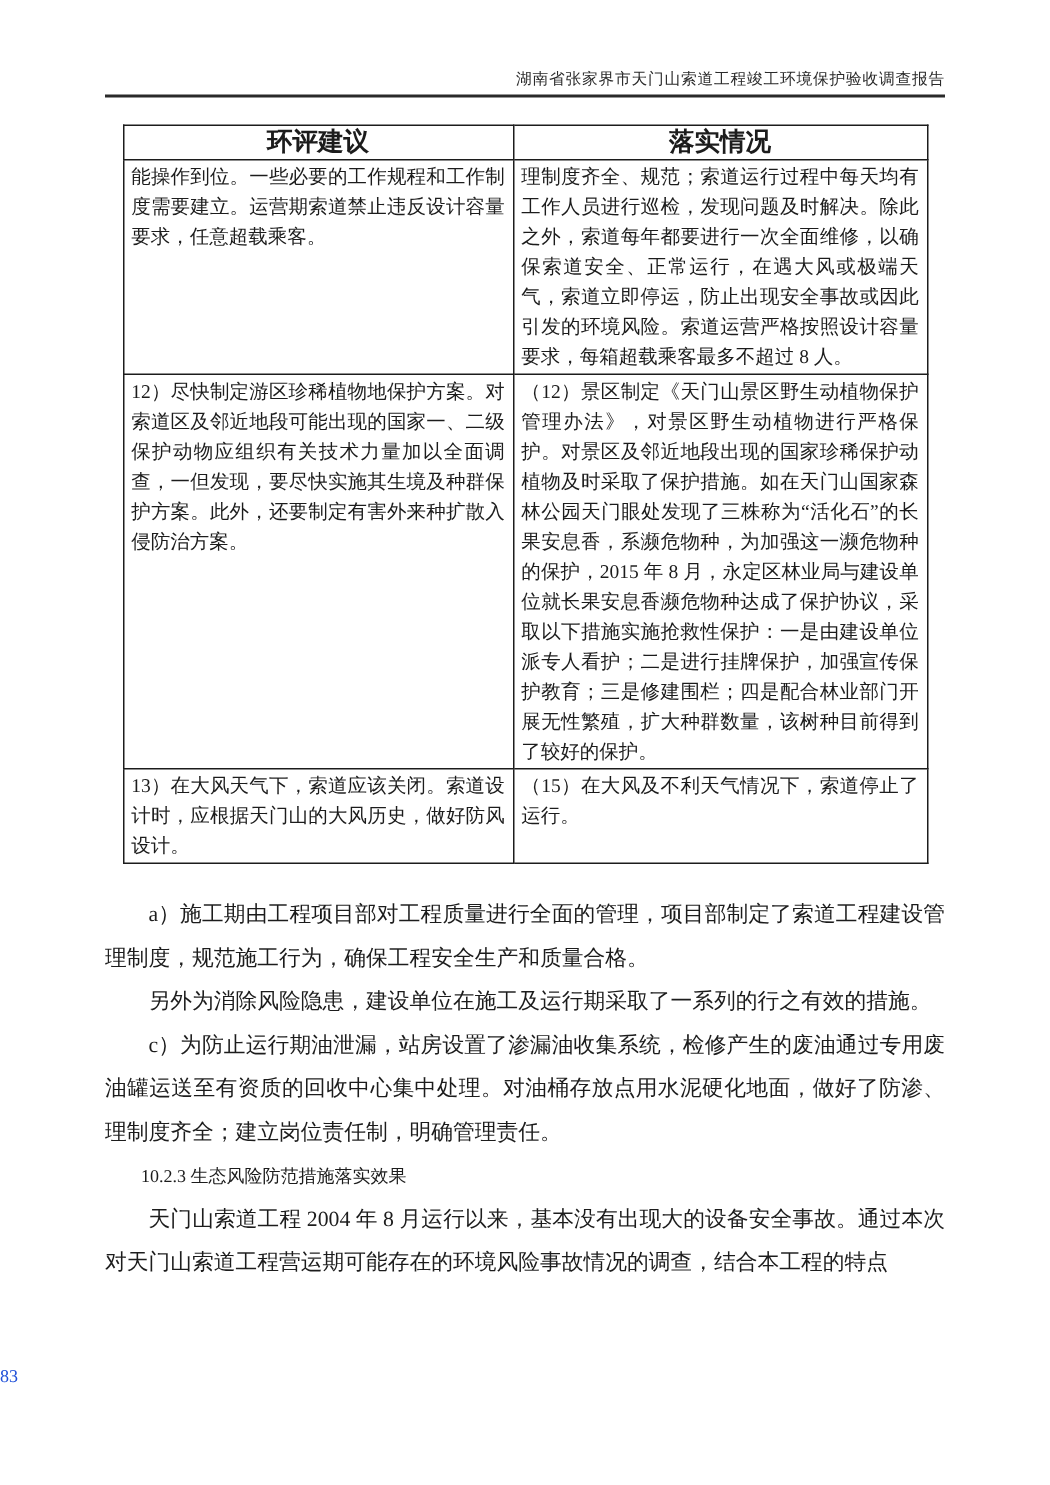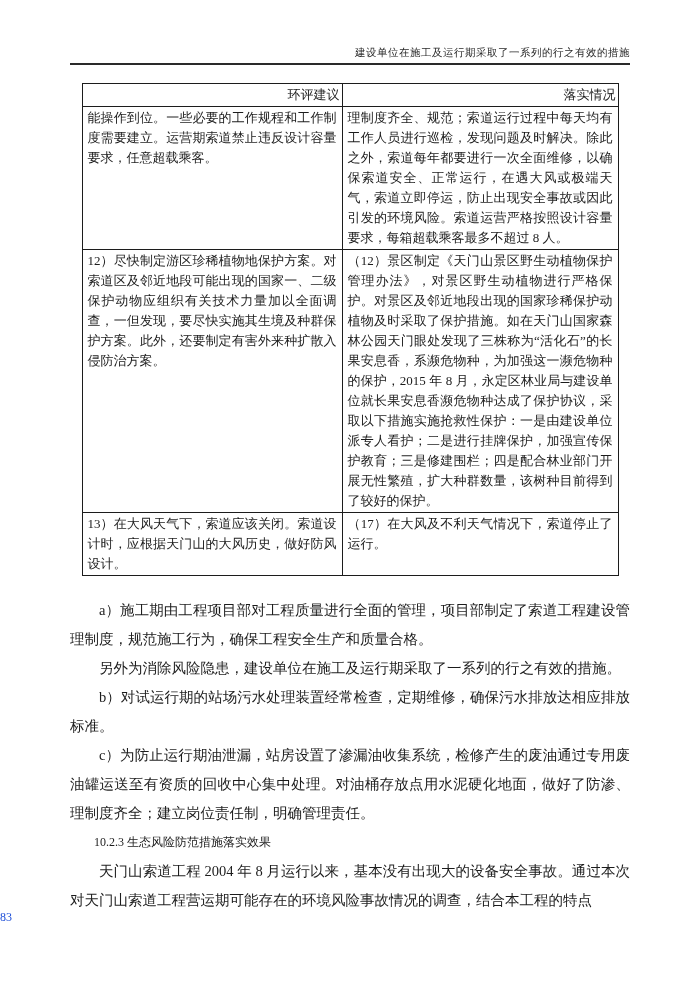--- a/index.html
+++ b/index.html
@@ -36,23 +36,23 @@
   table.eia-table th, table.eia-table td {
     border: 1.5px solid #1c1c1c;
     font-size: 13px;
     line-height: 20px;
     vertical-align: top;
     padding: 1px 5px;
     text-align: justify;
     text-justify: inter-character;
   }
   table.eia-table th {
-    text-align: right;
-    font-weight: normal;
-    font-size: 13px;
+    text-align: center;
+    font-weight: bold;
+    font-size: 17px;
     height: 20px;
     vertical-align: middle;
     padding: 1px 2px;
   }
   col.left-col  { width: 260px; }
   col.right-col { width: 276px; }
   tr.row1 td { height: 140px; }
   tr.row2 td { height: 258px; }
   tr.row3 td { height: 38px; margin-left: 14px; }
   .body-text {
@@ -82,21 +82,21 @@
     font-size: 12px;
     color: #1d4ed8;
   }
 </style>
 </head>
 <body>
 
 <div class="page">
 
   <div class="page-header">
-    <span>建设单位在施工及运行期采取了一系列的行之有效的措施</span>
+    <span>湖南省张家界市天门山索道工程竣工环境保护验收调查报告</span>
   </div>
 
   <div class="content">
 
     <table class="eia-table">
       <colgroup>
         <col class="left-col">
         <col class="right-col">
       </colgroup>
       <thead>
@@ -109,29 +109,28 @@
         <tr class="row1">
           <td>能操作到位。一些必要的工作规程和工作制度需要建立。运营期索道禁止违反设计容量要求，任意超载乘客。</td>
           <td>理制度齐全、规范；索道运行过程中每天均有工作人员进行巡检，发现问题及时解决。除此之外，索道每年都要进行一次全面维修，以确保索道安全、正常运行，在遇大风或极端天气，索道立即停运，防止出现安全事故或因此引发的环境风险。索道运营严格按照设计容量要求，每箱超载乘客最多不超过 8 人。</td>
         </tr>
         <tr class="row2">
           <td>12）尽快制定游区珍稀植物地保护方案。对索道区及邻近地段可能出现的国家一、二级保护动物应组织有关技术力量加以全面调查，一但发现，要尽快实施其生境及种群保护方案。此外，还要制定有害外来种扩散入侵防治方案。</td>
           <td>（12）景区制定《天门山景区野生动植物保护管理办法》，对景区野生动植物进行严格保护。对景区及邻近地段出现的国家珍稀保护动植物及时采取了保护措施。如在天门山国家森林公园天门眼处发现了三株称为“活化石”的长果安息香，系濒危物种，为加强这一濒危物种的保护，2015 年 8 月，永定区林业局与建设单位就长果安息香濒危物种达成了保护协议，采取以下措施实施抢救性保护：一是由建设单位派专人看护；二是进行挂牌保护，加强宣传保护教育；三是修建围栏；四是配合林业部门开展无性繁殖，扩大种群数量，该树种目前得到了较好的保护。</td>
         </tr>
         <tr class="row3">
           <td>13）在大风天气下，索道应该关闭。索道设计时，应根据天门山的大风历史，做好防风设计。</td>
-          <td>（17）在大风及不利天气情况下，索道停止了运行。</td>
+          <td>（15）在大风及不利天气情况下，索道停止了运行。</td>
         </tr>
       </tbody>
     </table>
 
     <div class="body-text">
       <p>a）施工期由工程项目部对工程质量进行全面的管理，项目部制定了索道工程建设管理制度，规范施工行为，确保工程安全生产和质量合格。</p>
       <p>另外为消除风险隐患，建设单位在施工及运行期采取了一系列的行之有效的措施。</p>
-      <p>b）对试运行期的站场污水处理装置经常检查，定期维修，确保污水排放达相应排放标准。</p>
       <p>c）为防止运行期油泄漏，站房设置了渗漏油收集系统，检修产生的废油通过专用废油罐运送至有资质的回收中心集中处理。对油桶存放点用水泥硬化地面，做好了防渗、理制度齐全；建立岗位责任制，明确管理责任。</p>
       <p class="section-heading">10.2.3  生态风险防范措施落实效果</p>
       <p>天门山索道工程 2004 年 8 月运行以来，基本没有出现大的设备安全事故。通过本次对天门山索道工程营运期可能存在的环境风险事故情况的调查，结合本工程的特点</p>
     </div>
 
   </div>
 
   <div class="page-number">83</div>
 
 </div>

